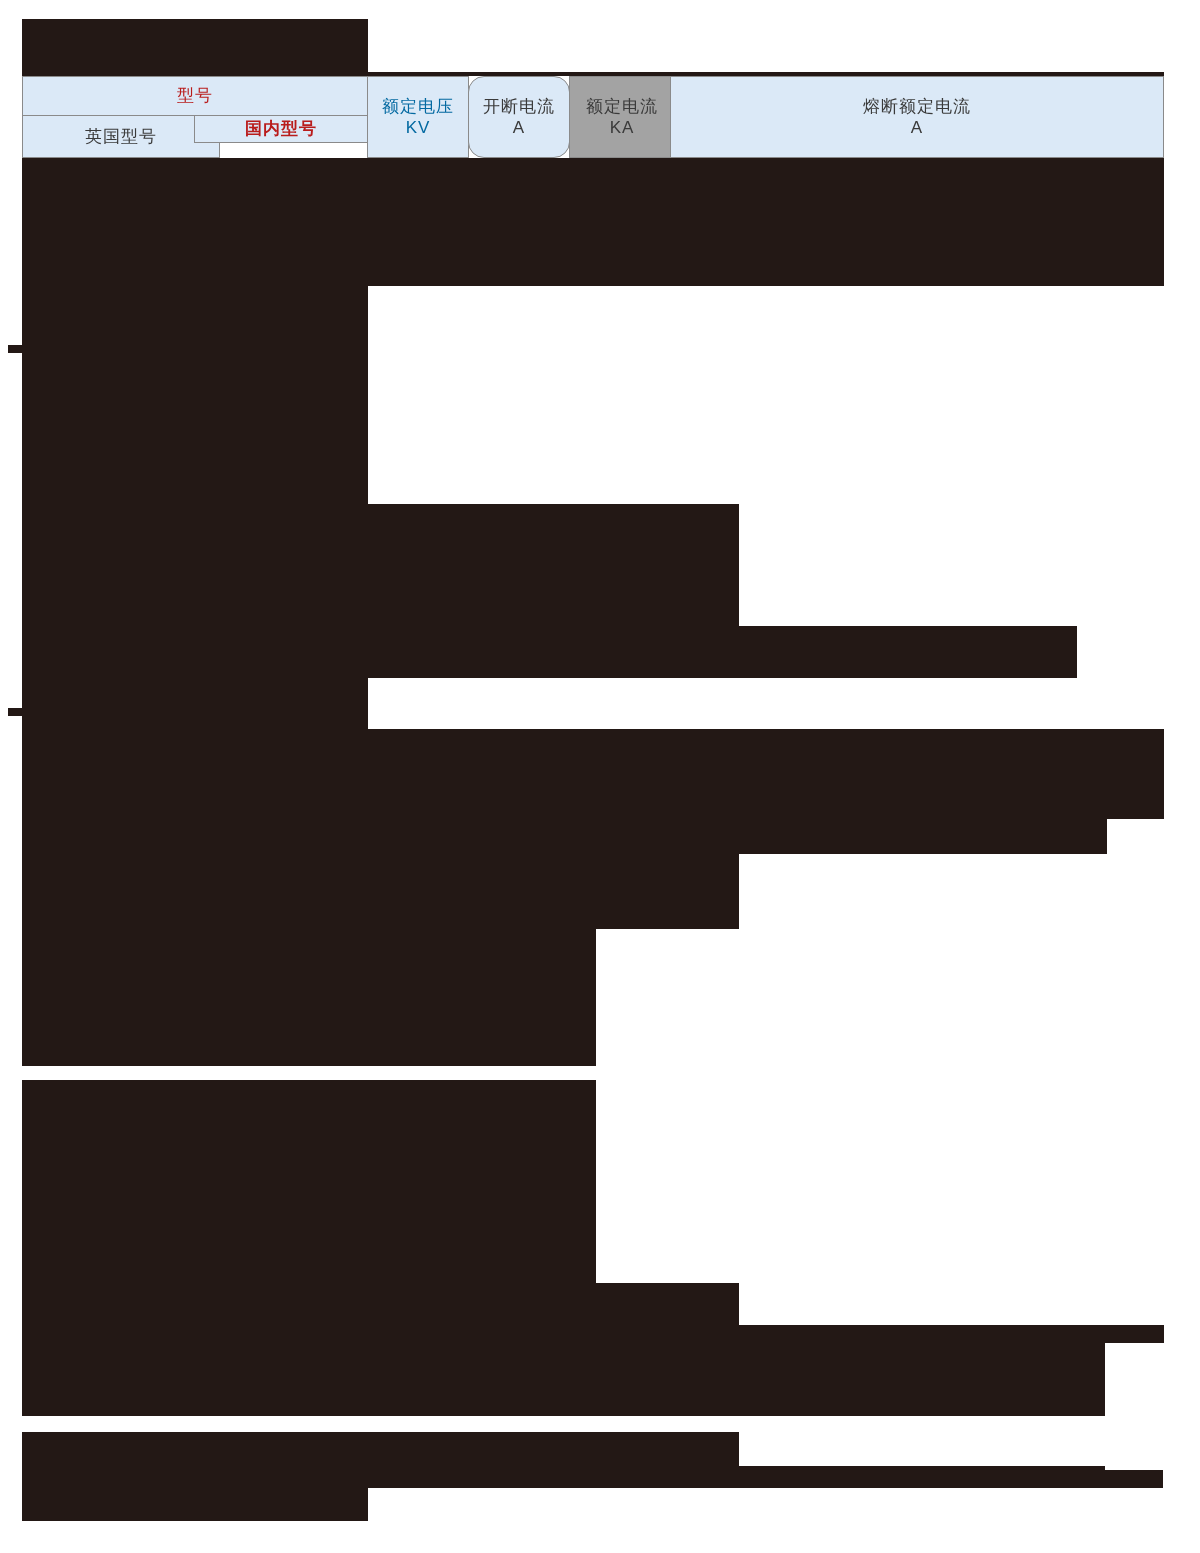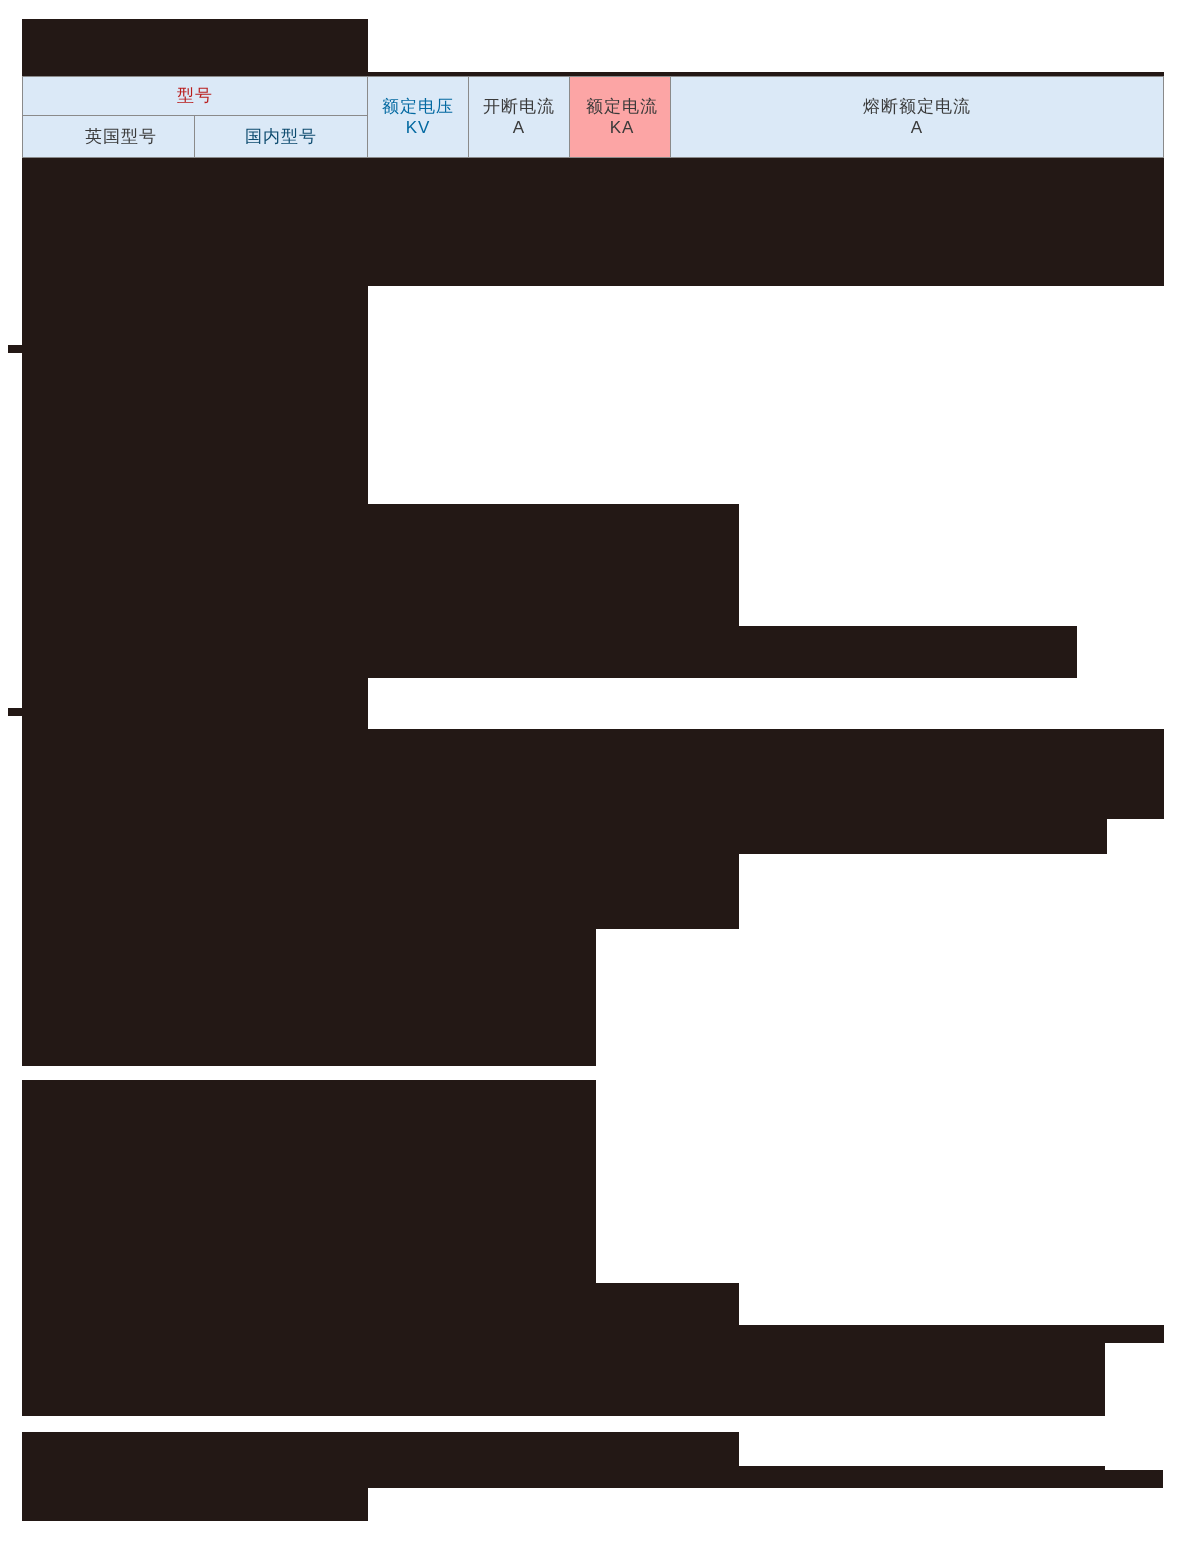--- a/index.html
+++ b/index.html
@@ -33,35 +33,35 @@
   <div class="topline" style="left: 22px; top: 72px; width: 1142px; height: 4px; background: rgb(35, 24, 21);"></div>
 
   <div class="cell" style="left: 22px; top: 76px; width: 346px; height: 40px; background: rgb(219, 233, 247); border-color: rgb(138, 138, 138); color: #b91c1c;">
     <span>型号</span>
   </div>
 
   <div class="cell" style="left: 22px; top: 115px; width: 198px; height: 43px; background: rgb(219, 233, 247); border-color: rgb(138, 138, 138); color: rgb(58, 58, 58);">
     <span>英国型号</span>
   </div>
 
-  <div class="cell" style="left: 194px; top: 115px; width: 174px; height: 43px; background: rgb(219, 233, 247); border-color: rgb(138, 138, 138); color: #0c4a6e;">
+  <div class="cell" style="left: 194px; top: 115px; width: 174px; height: 28px; background: rgb(219, 233, 247); border-color: rgb(138, 138, 138); color: #b91c1c; font-weight: bold;">
     <span>国内型号</span>
   </div>
 
   <div class="cell" style="left: 367px; top: 76px; width: 102px; height: 82px; background: rgb(219, 233, 247); border-color: rgb(138, 138, 138); color: #0369a1;">
     <span>额定电压</span>
     <span>KV</span>
   </div>
 
-  <div class="cell" style="left: 468px; top: 76px; width: 102px; height: 82px; background: rgb(219, 233, 247); border-color: rgb(138, 138, 138); color: rgb(58, 58, 58);">
+  <div class="cell" style="left: 468px; top: 76px; width: 102px; height: 82px; background: rgb(219, 233, 247); border-color: rgb(138, 138, 138); color: rgb(58, 58, 58); border-radius: 16px;">
     <span>开断电流</span>
     <span>A</span>
   </div>
 
-  <div class="cell" style="left: 569px; top: 76px; width: 106px; height: 82px; background: #fca5a5; border-color: rgb(138, 138, 138); color: rgb(58, 58, 58);">
+  <div class="cell" style="left: 569px; top: 76px; width: 106px; height: 82px; background: #a3a3a3; border-color: rgb(138, 138, 138); color: rgb(58, 58, 58);">
     <span>额定电流</span>
     <span>KA</span>
   </div>
 
   <div class="cell" style="left: 670px; top: 76px; width: 494px; height: 82px; background: rgb(219, 233, 247); border-color: rgb(138, 138, 138); color: rgb(58, 58, 58);">
     <span>熔断额定电流</span>
     <span>A</span>
   </div>
 
   <div id="redactions">

